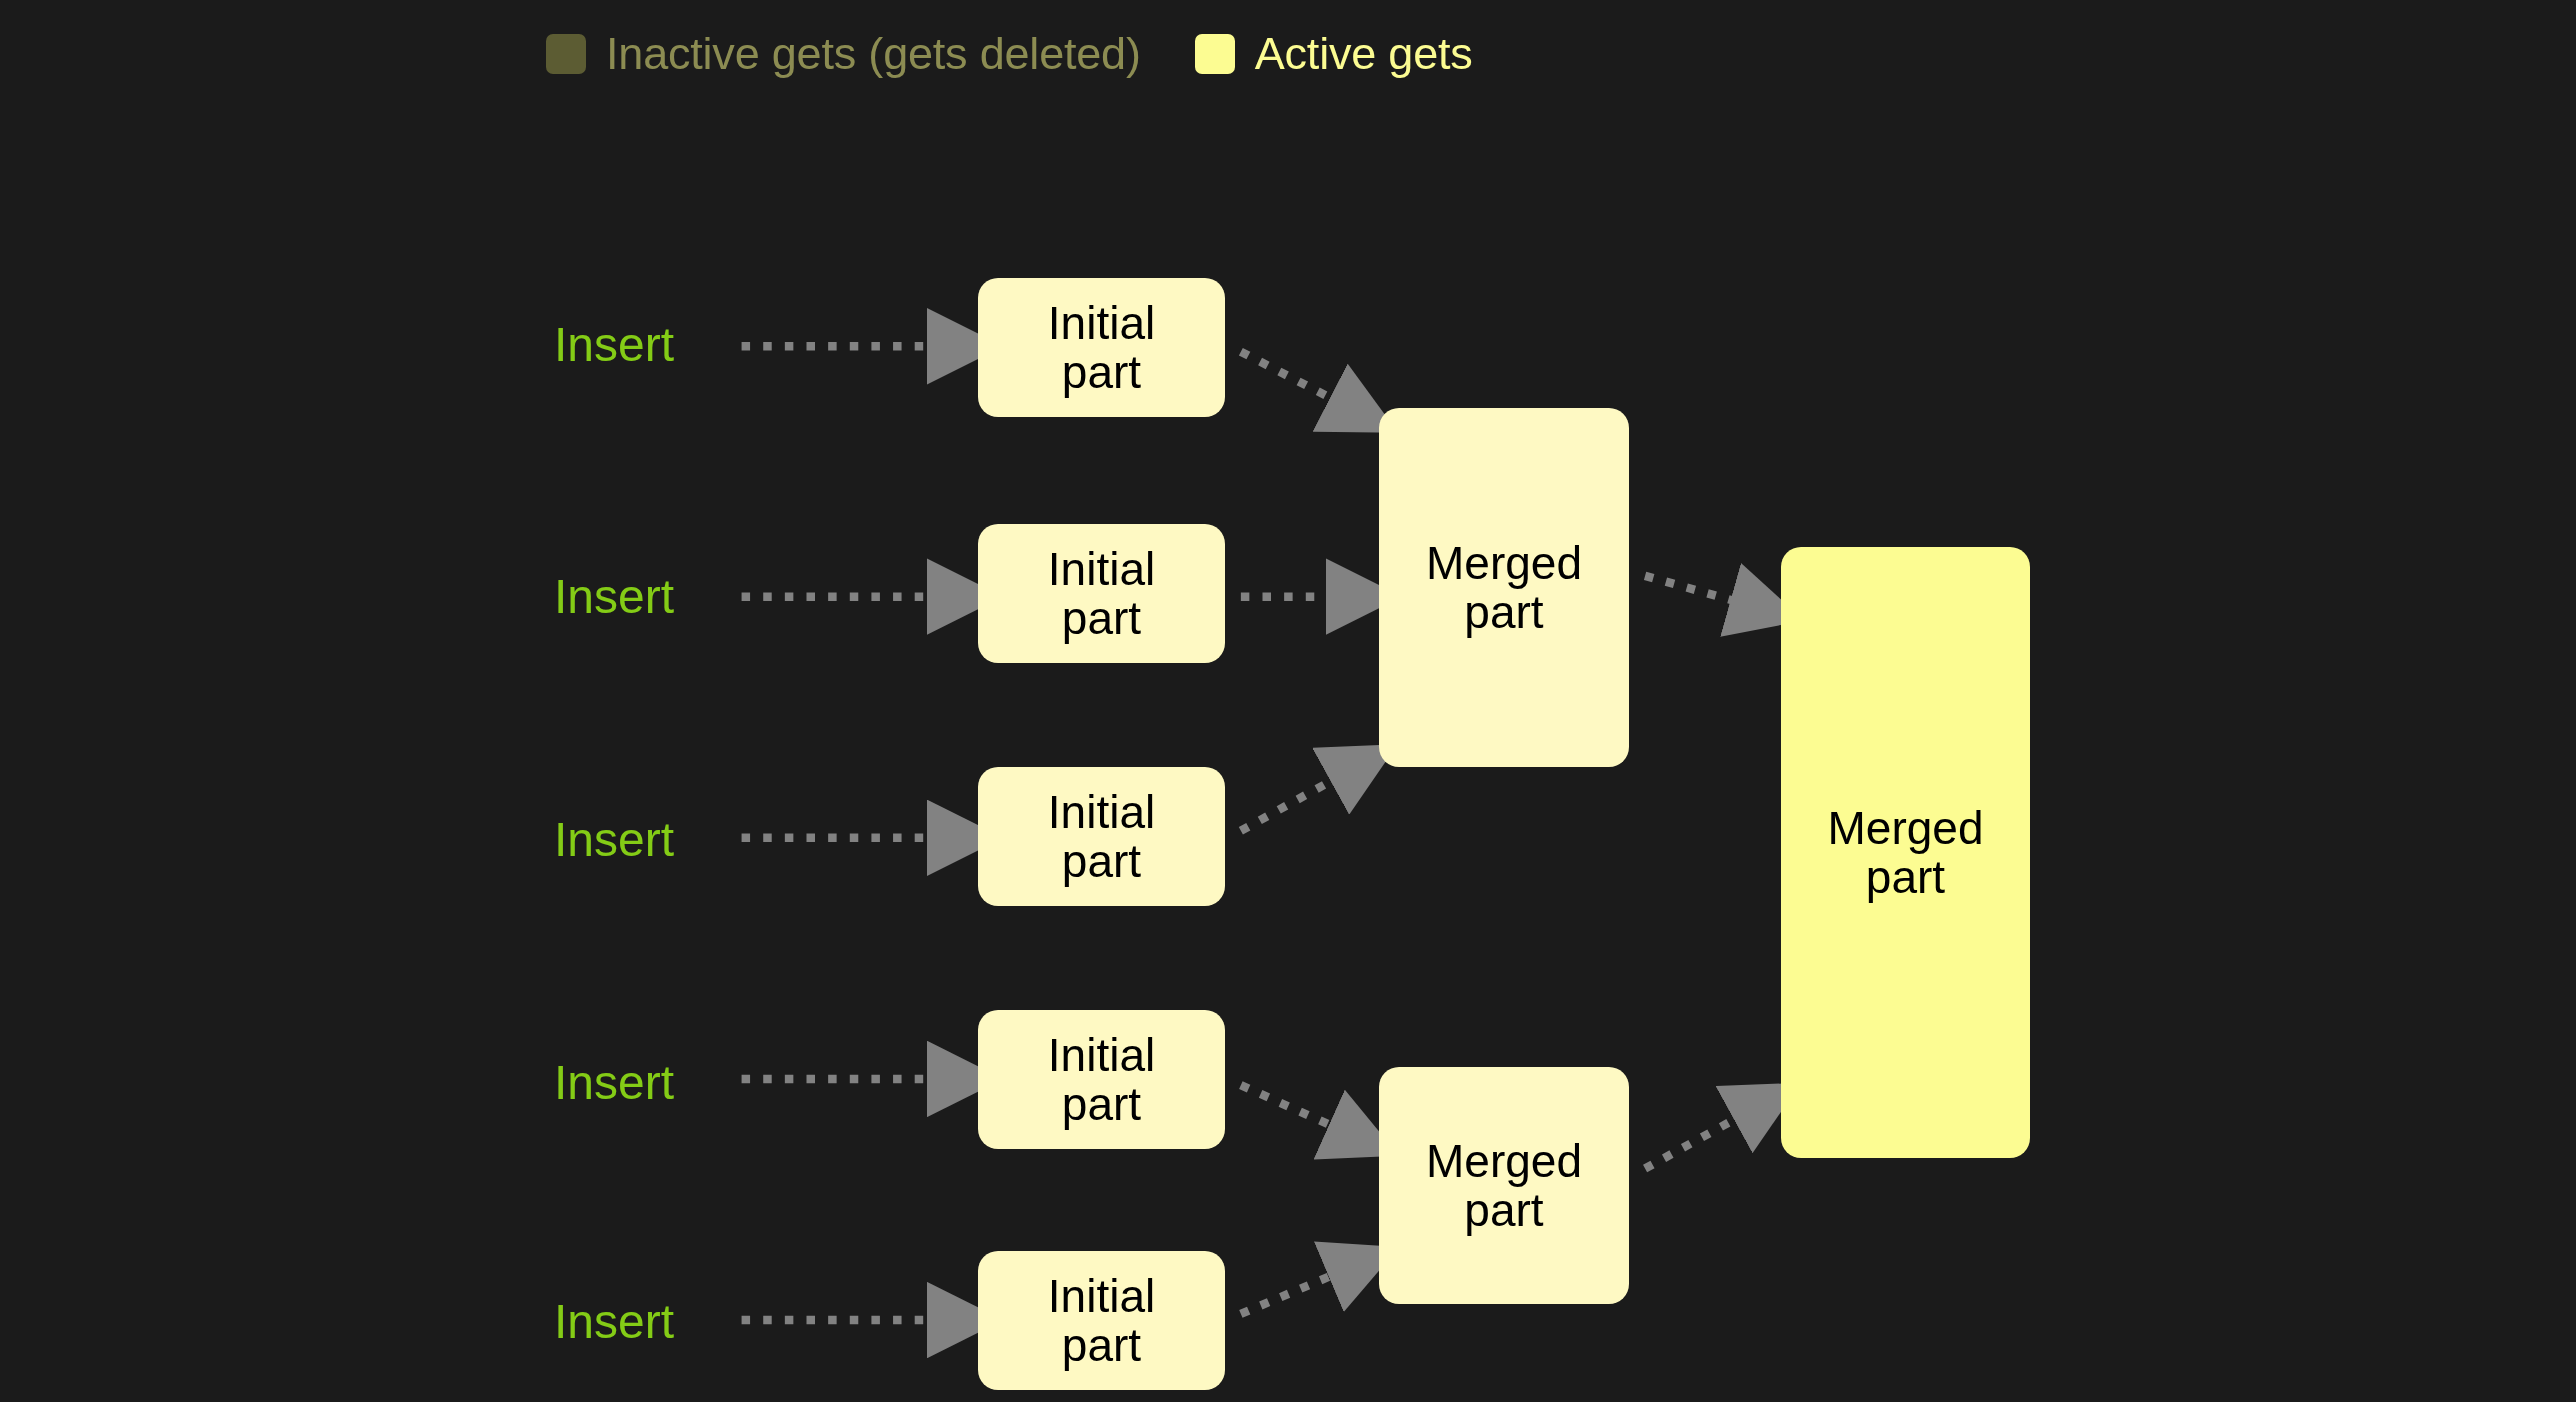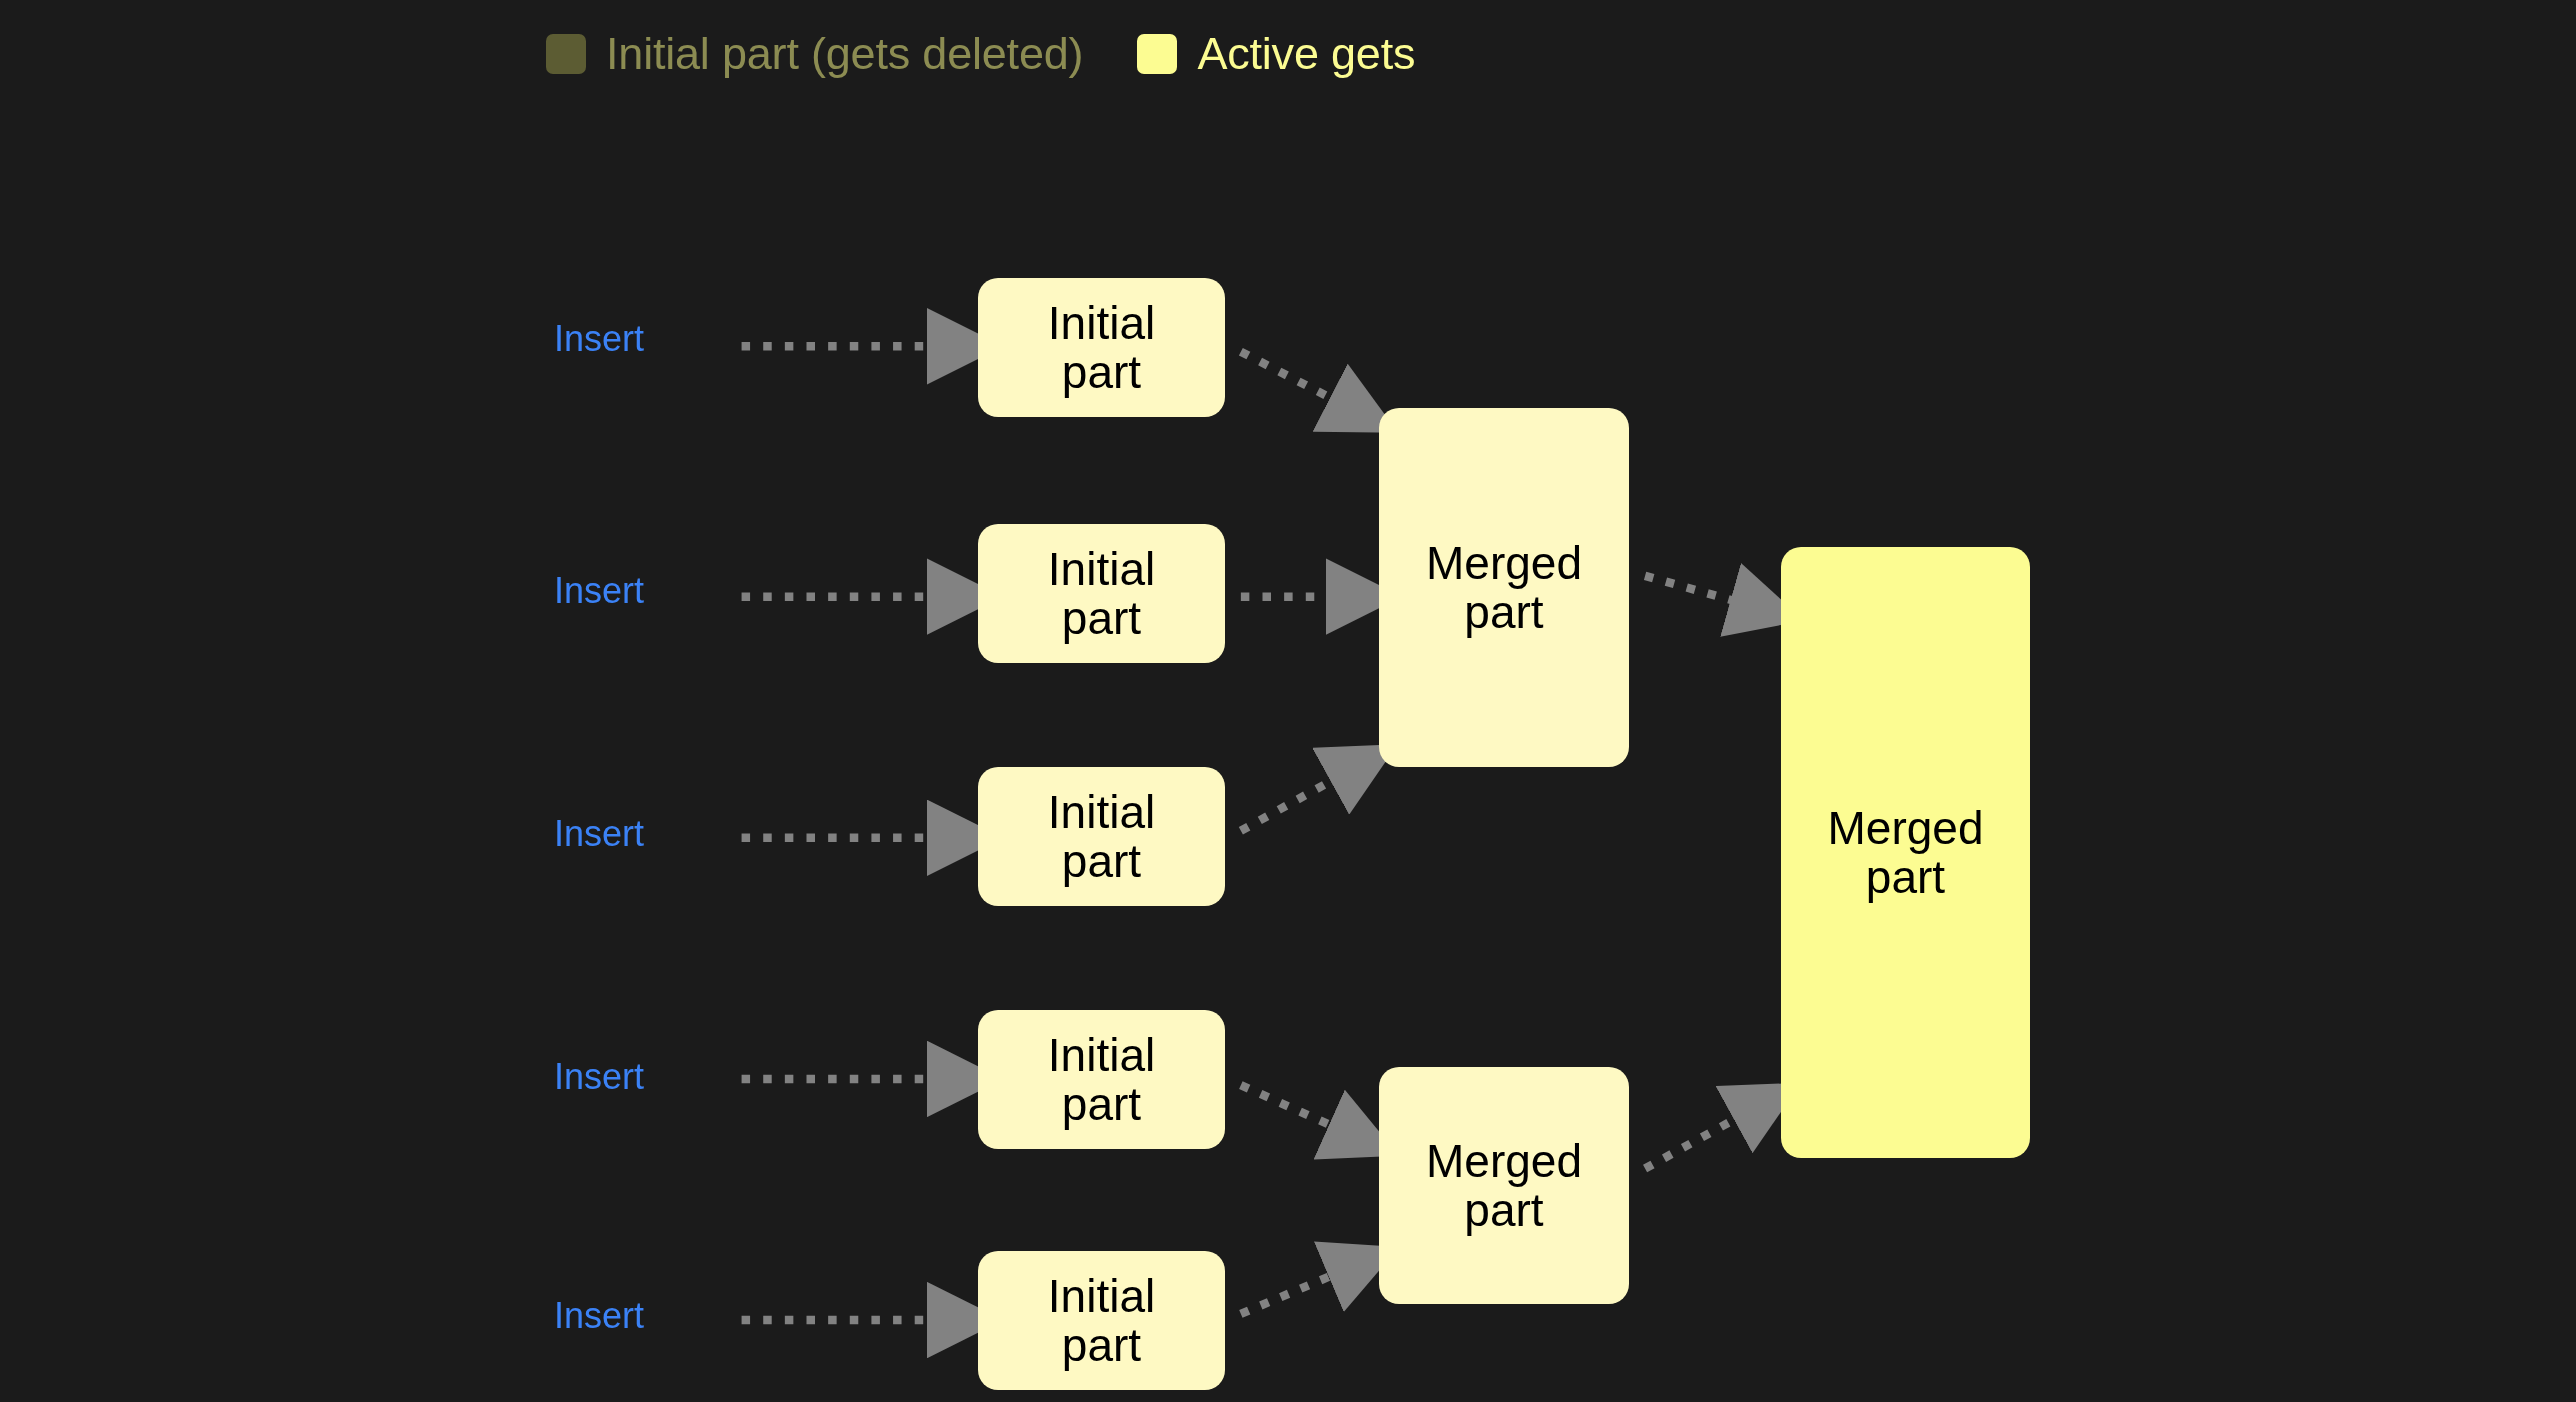--- a/index.html
+++ b/index.html
@@ -65,22 +65,22 @@
     border-radius: 20px;
     white-space: pre-line;
     font-size: 46px;
   }
   .node.inactive { background: #fef9c3; }
   .node.active   { background: #fcfc92; }
 
   
   .src-label {
     position: absolute;
-    color: #3b82f6;
-    font-size: 36px;
+    color: #84cc16;
+    font-size: 48px;
     line-height: 1;
     white-space: nowrap;
   }
 
   
   #edges {
     position: absolute;
     left: 0;
     top: 0;
     width: 2576px;
@@ -89,21 +89,21 @@
   }
 </style>
 </head>
 <body>
 
 <div id="stage">
 
   <div id="legend">
     <div class="legend-item">
       <span class="legend-swatch inactive"></span>
-      <span class="legend-label inactive">Initial part (gets deleted)</span>
+      <span class="legend-label inactive">Inactive gets (gets deleted)</span>
     </div>
     <div class="legend-item">
       <span class="legend-swatch active"></span>
       <span class="legend-label active">Active gets</span>
     </div>
   </div>
 
   <svg id="edges" viewBox="0 0 3332 1814" width="2576" height="1402" xmlns="http://www.w3.org/2000/svg">
     <defs>
       <marker id="arrowhead" markerWidth="9" markerHeight="9" refX="1.2" refY="4.5" orient="auto" markerUnits="strokeWidth">

